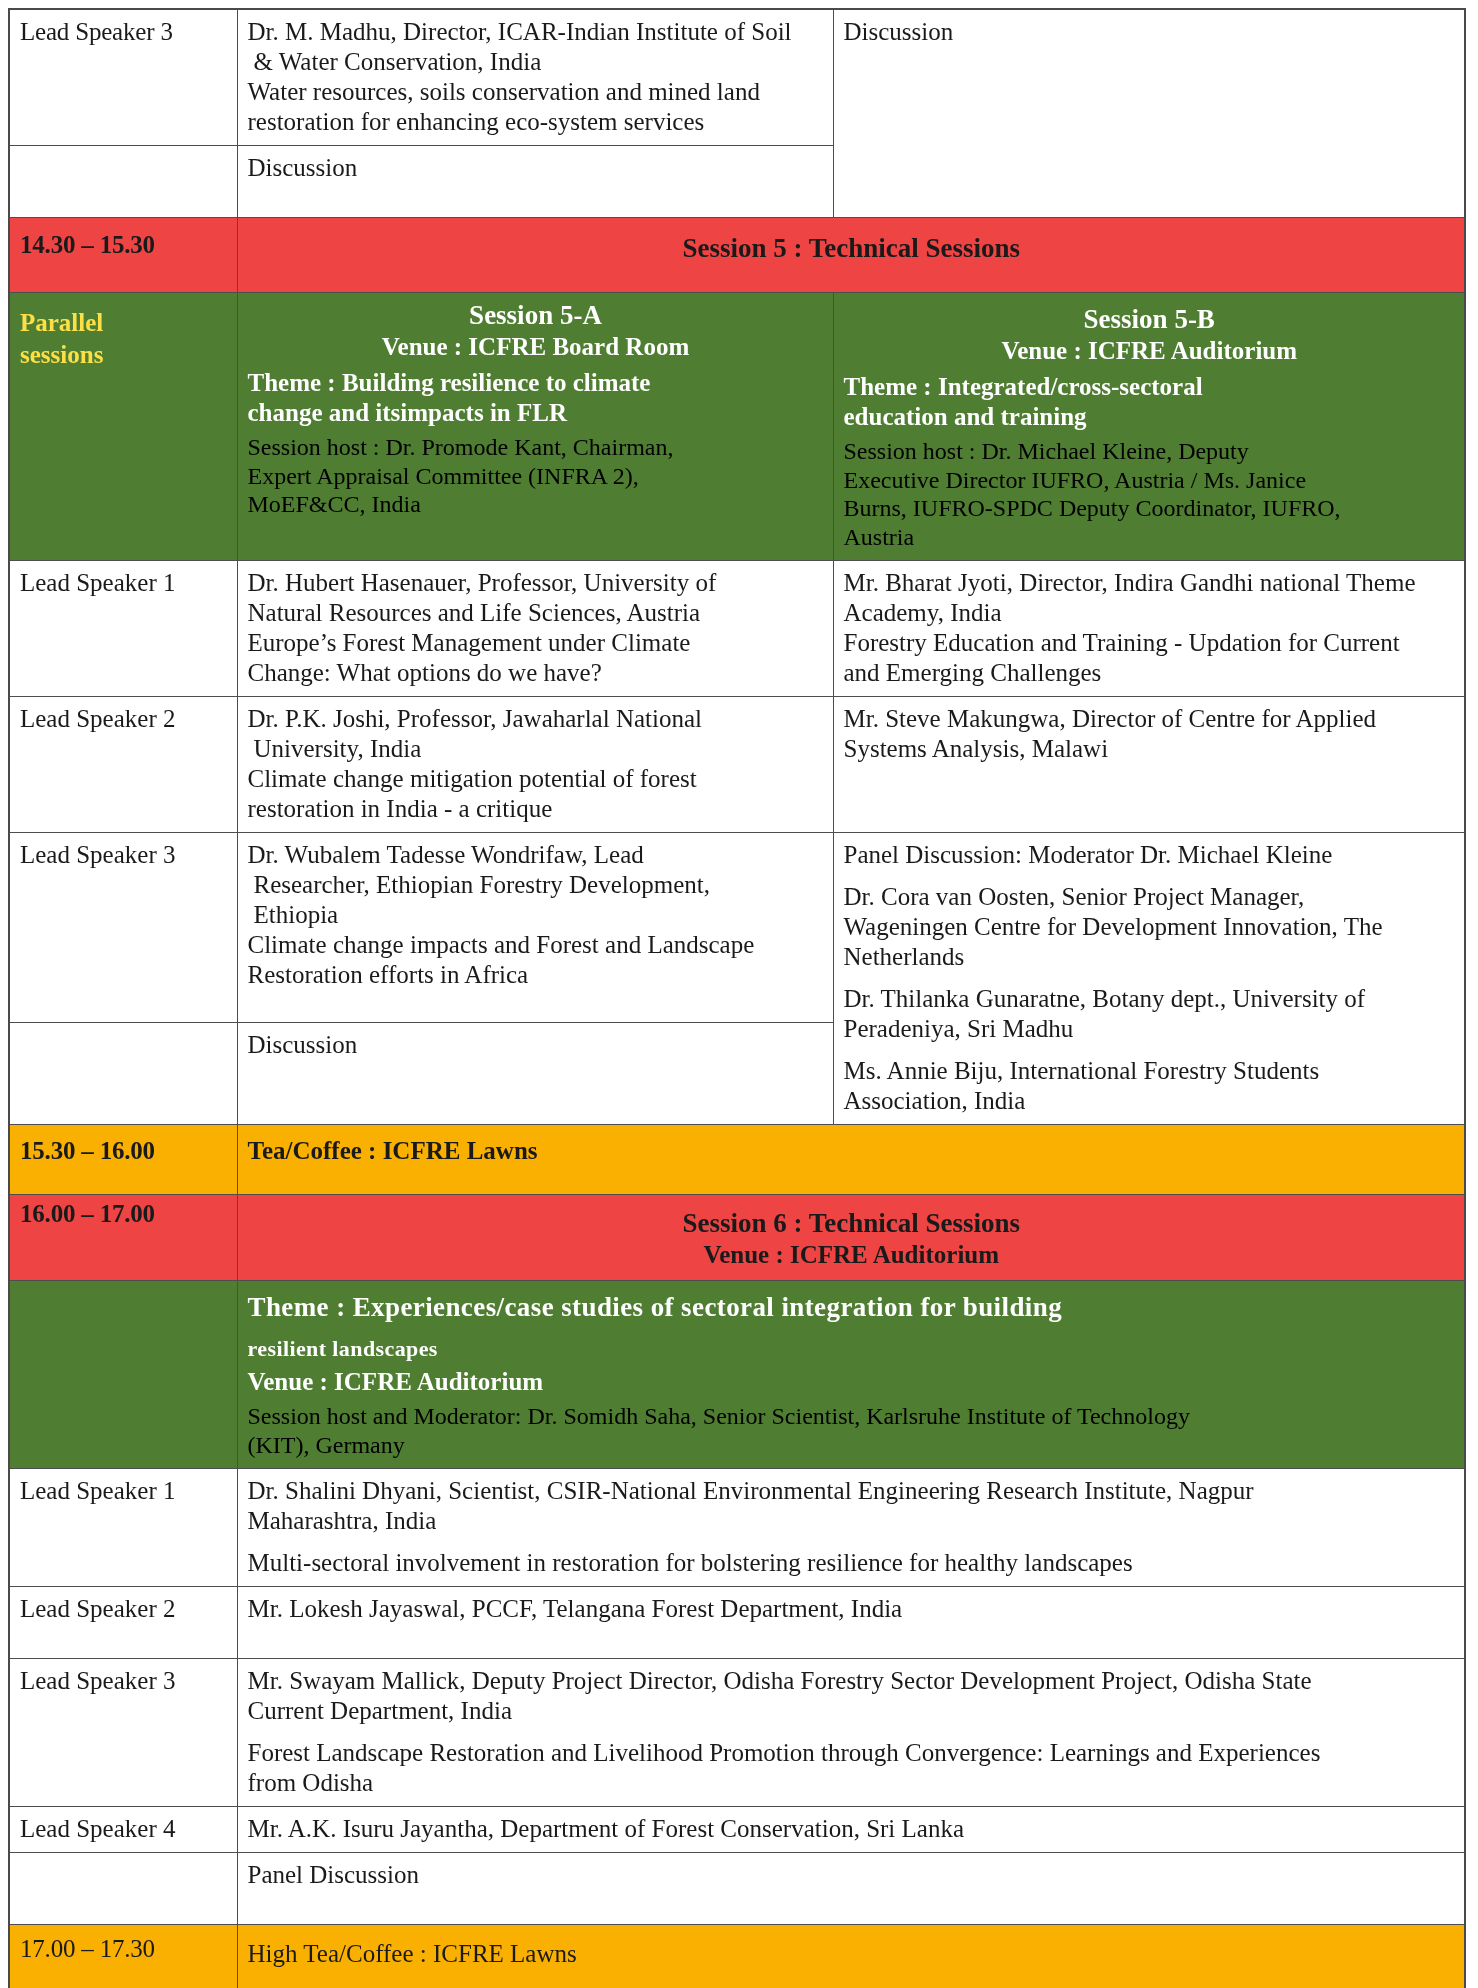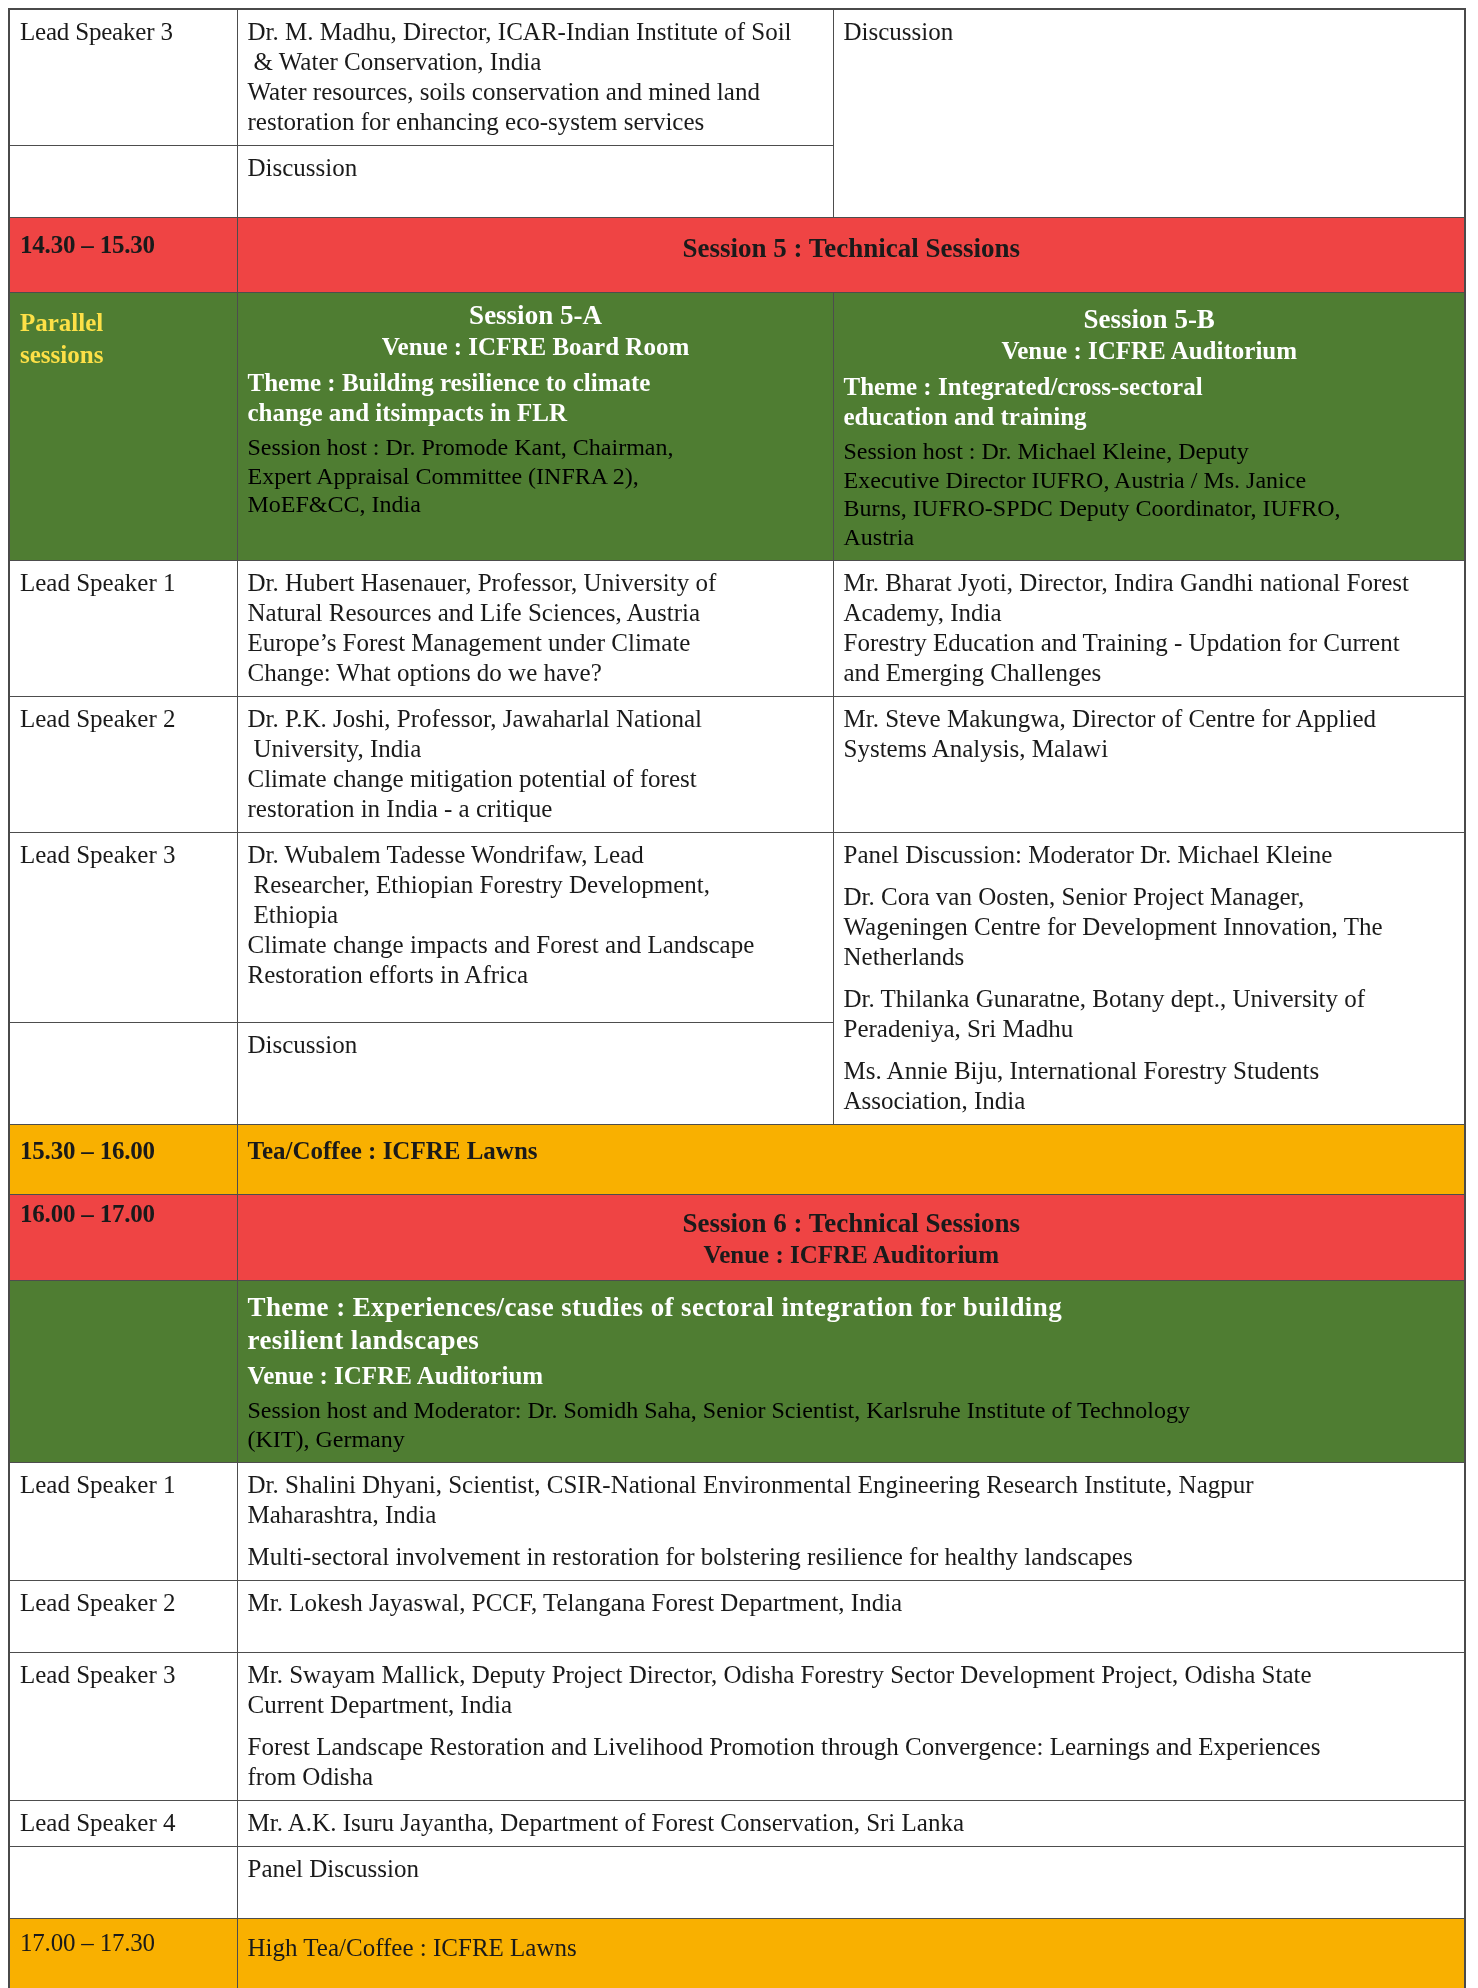--- a/index.html
+++ b/index.html
@@ -168,21 +168,21 @@
 
       <tr>
         <td class="plain">Lead Speaker  1</td>
         <td class="plain">
           <p class="ln">Dr. Hubert Hasenauer, Professor, University of</p>
           <p class="ln">Natural Resources and Life Sciences, Austria</p>
           <p class="ln">Europe’s Forest Management under Climate</p>
           <p class="ln">Change: What options do we have?</p>
         </td>
         <td class="plain">
-          <p class="ln">Mr. Bharat Jyoti, Director, Indira Gandhi national Forest</p>
+          <p class="ln">Mr. Bharat Jyoti, Director, Indira Gandhi national Theme</p>
           <p class="ln">Academy, India</p>
           <p class="ln">Forestry Education and Training - Updation for Current</p>
           <p class="ln">and Emerging Challenges</p>
         </td>
       </tr>
 
       <tr>
         <td class="plain">Lead Speaker 2</td>
         <td class="plain">
           <p class="ln">Dr. P.K. Joshi, Professor, Jawaharlal National</p>
@@ -232,21 +232,21 @@
         <td class="band-light center" colspan="2" style="padding-top:12px;padding-bottom:10px;">
           <p class="ln sess-title">Session 6 : Technical Sessions</p>
           <p class="ln venue-line">Venue : ICFRE Auditorium</p>
         </td>
       </tr>
 
       <tr>
         <td class="band-dark"></td>
         <td class="band-dark" colspan="2" style="padding-top:10px;">
           <p class="ln theme-line" style="font-size:27px;letter-spacing:0.4px;">Theme : Experiences/case studies of sectoral integration for building</p>
-          <p class="ln theme-line" style="font-size:27px;letter-spacing:0.4px;">resilient landscapes</p>
+          <p class="ln theme-line" style="font-size:22px;letter-spacing:0.4px;margin-top:12px;">resilient landscapes</p>
           <div class="inner-sep"></div>
           <p class="ln theme-line">Venue : ICFRE Auditorium</p>
           <div class="inner-sep"></div>
           <p class="ln host-line">Session host and Moderator: Dr. Somidh Saha, Senior Scientist, Karlsruhe Institute of Technology</p>
           <p class="ln host-line">(KIT), Germany</p>
         </td>
       </tr>
 
       <tr>
         <td class="plain">Lead Speaker  1</td>

